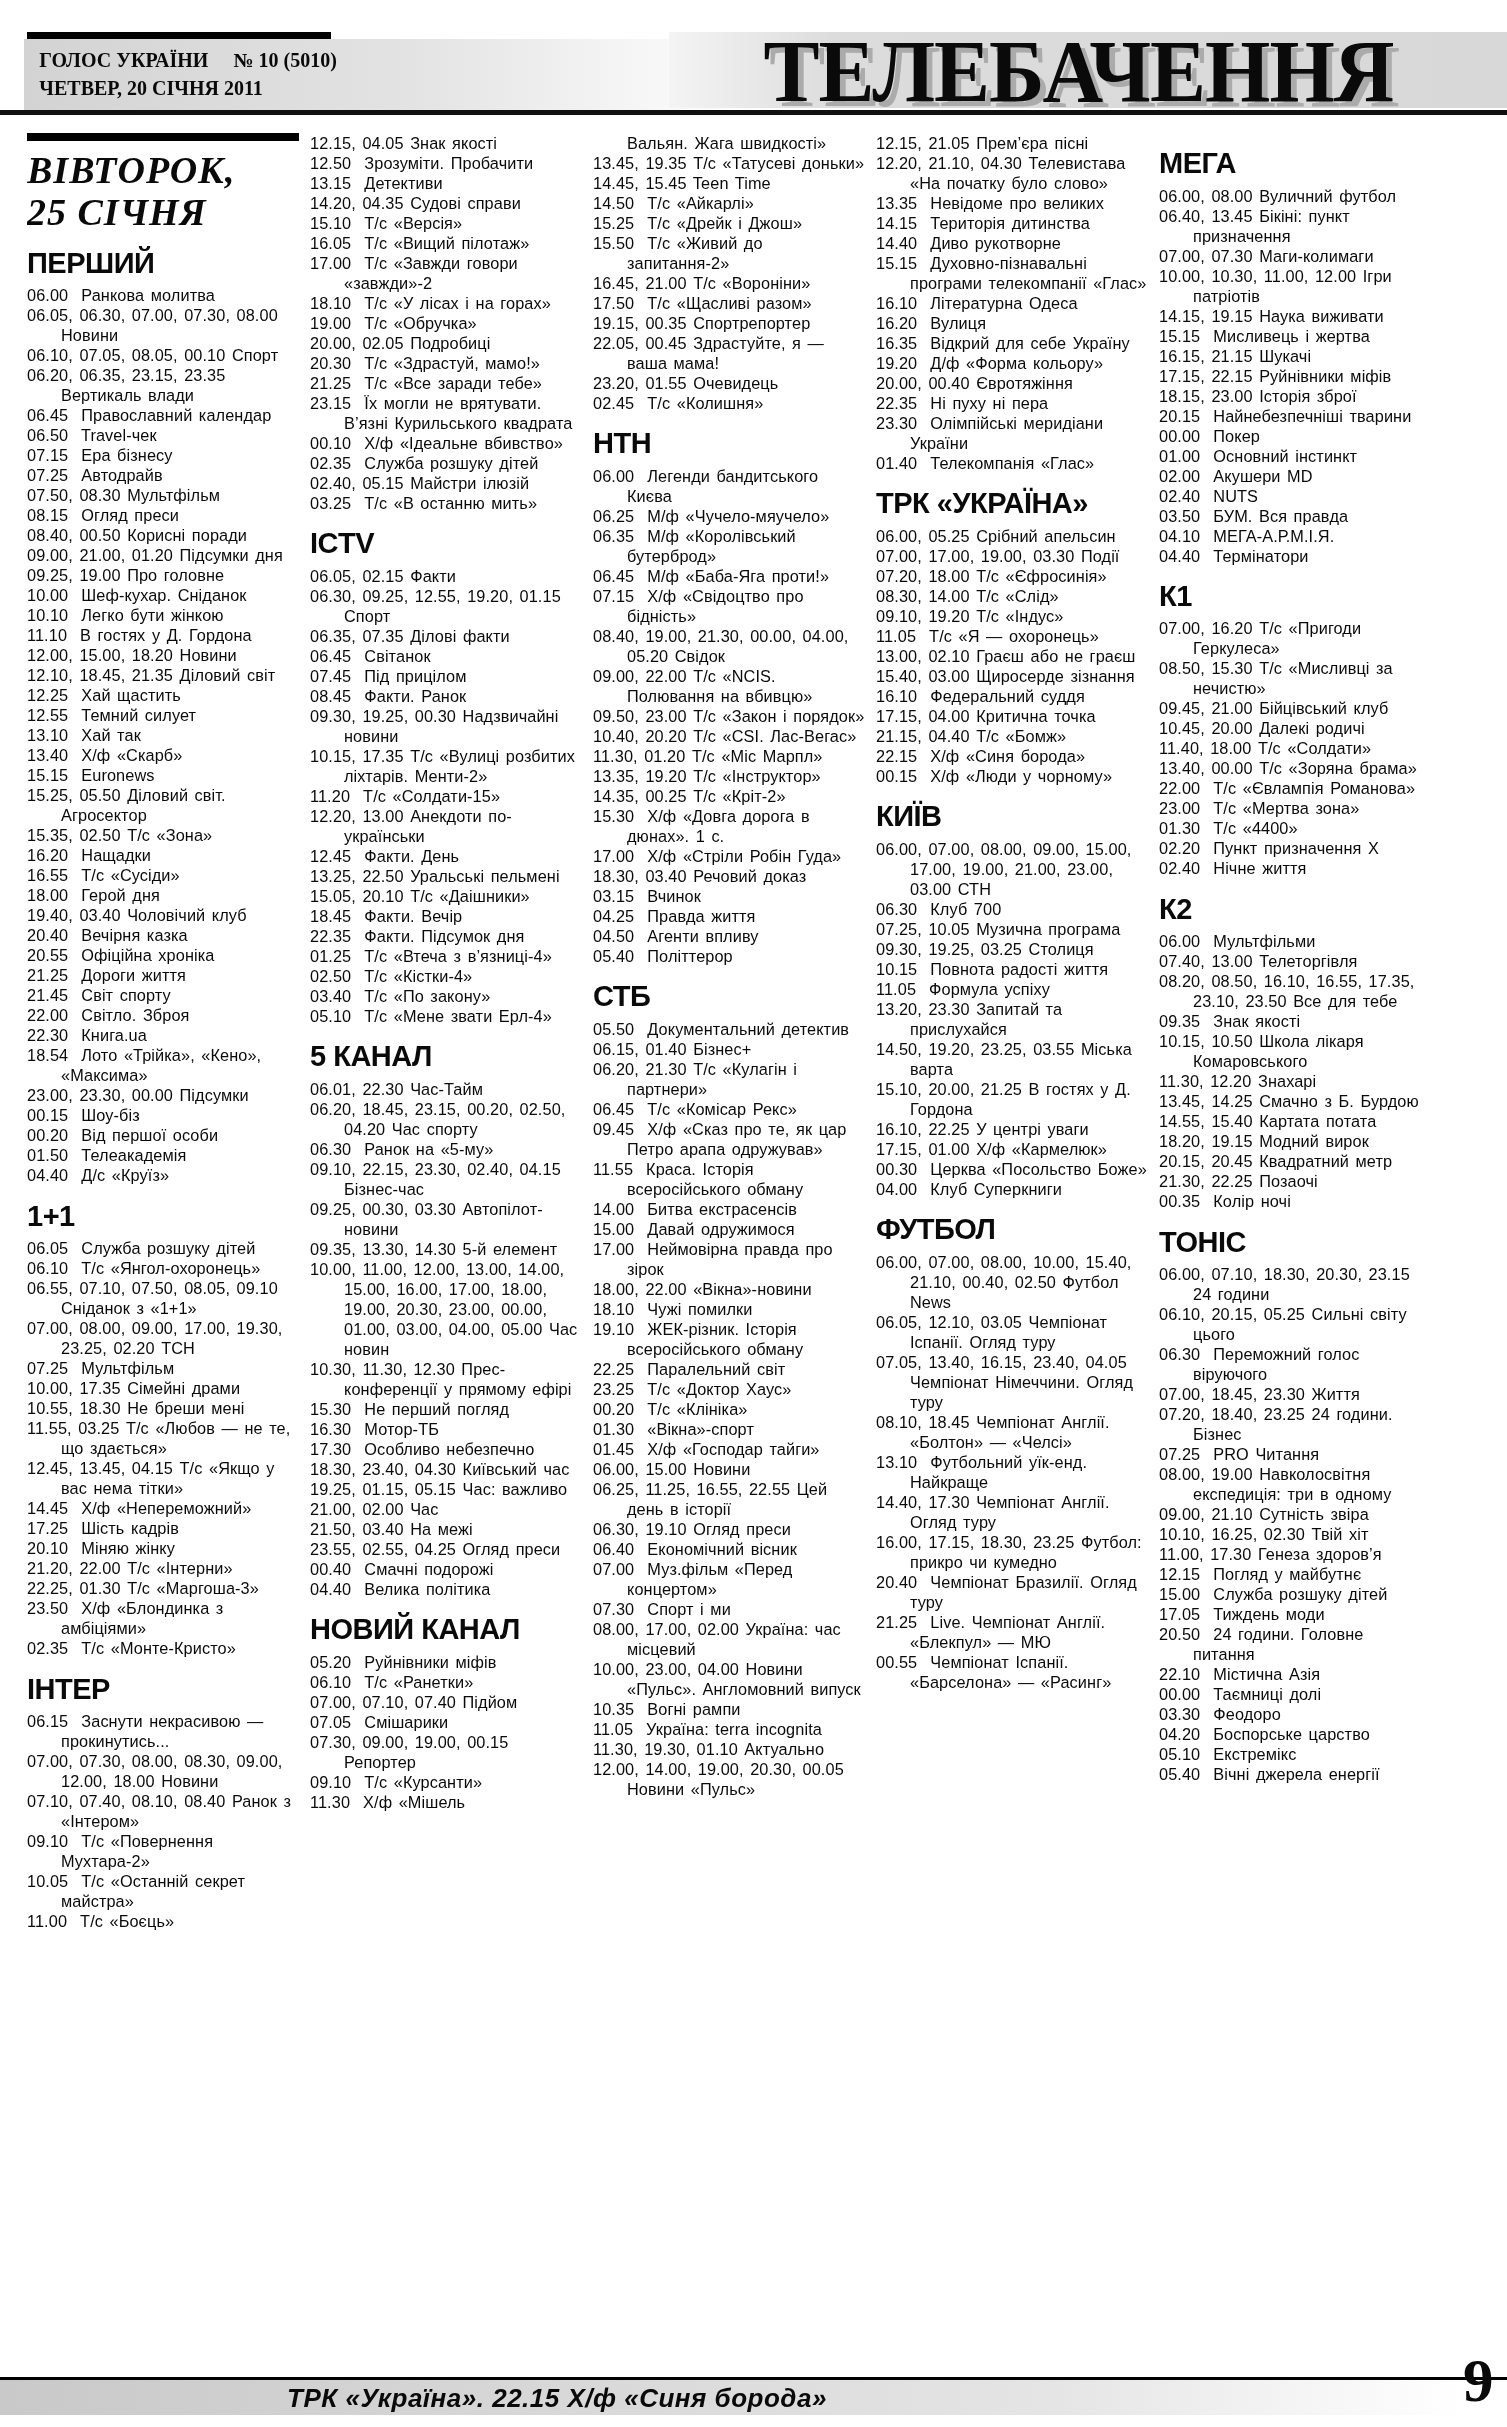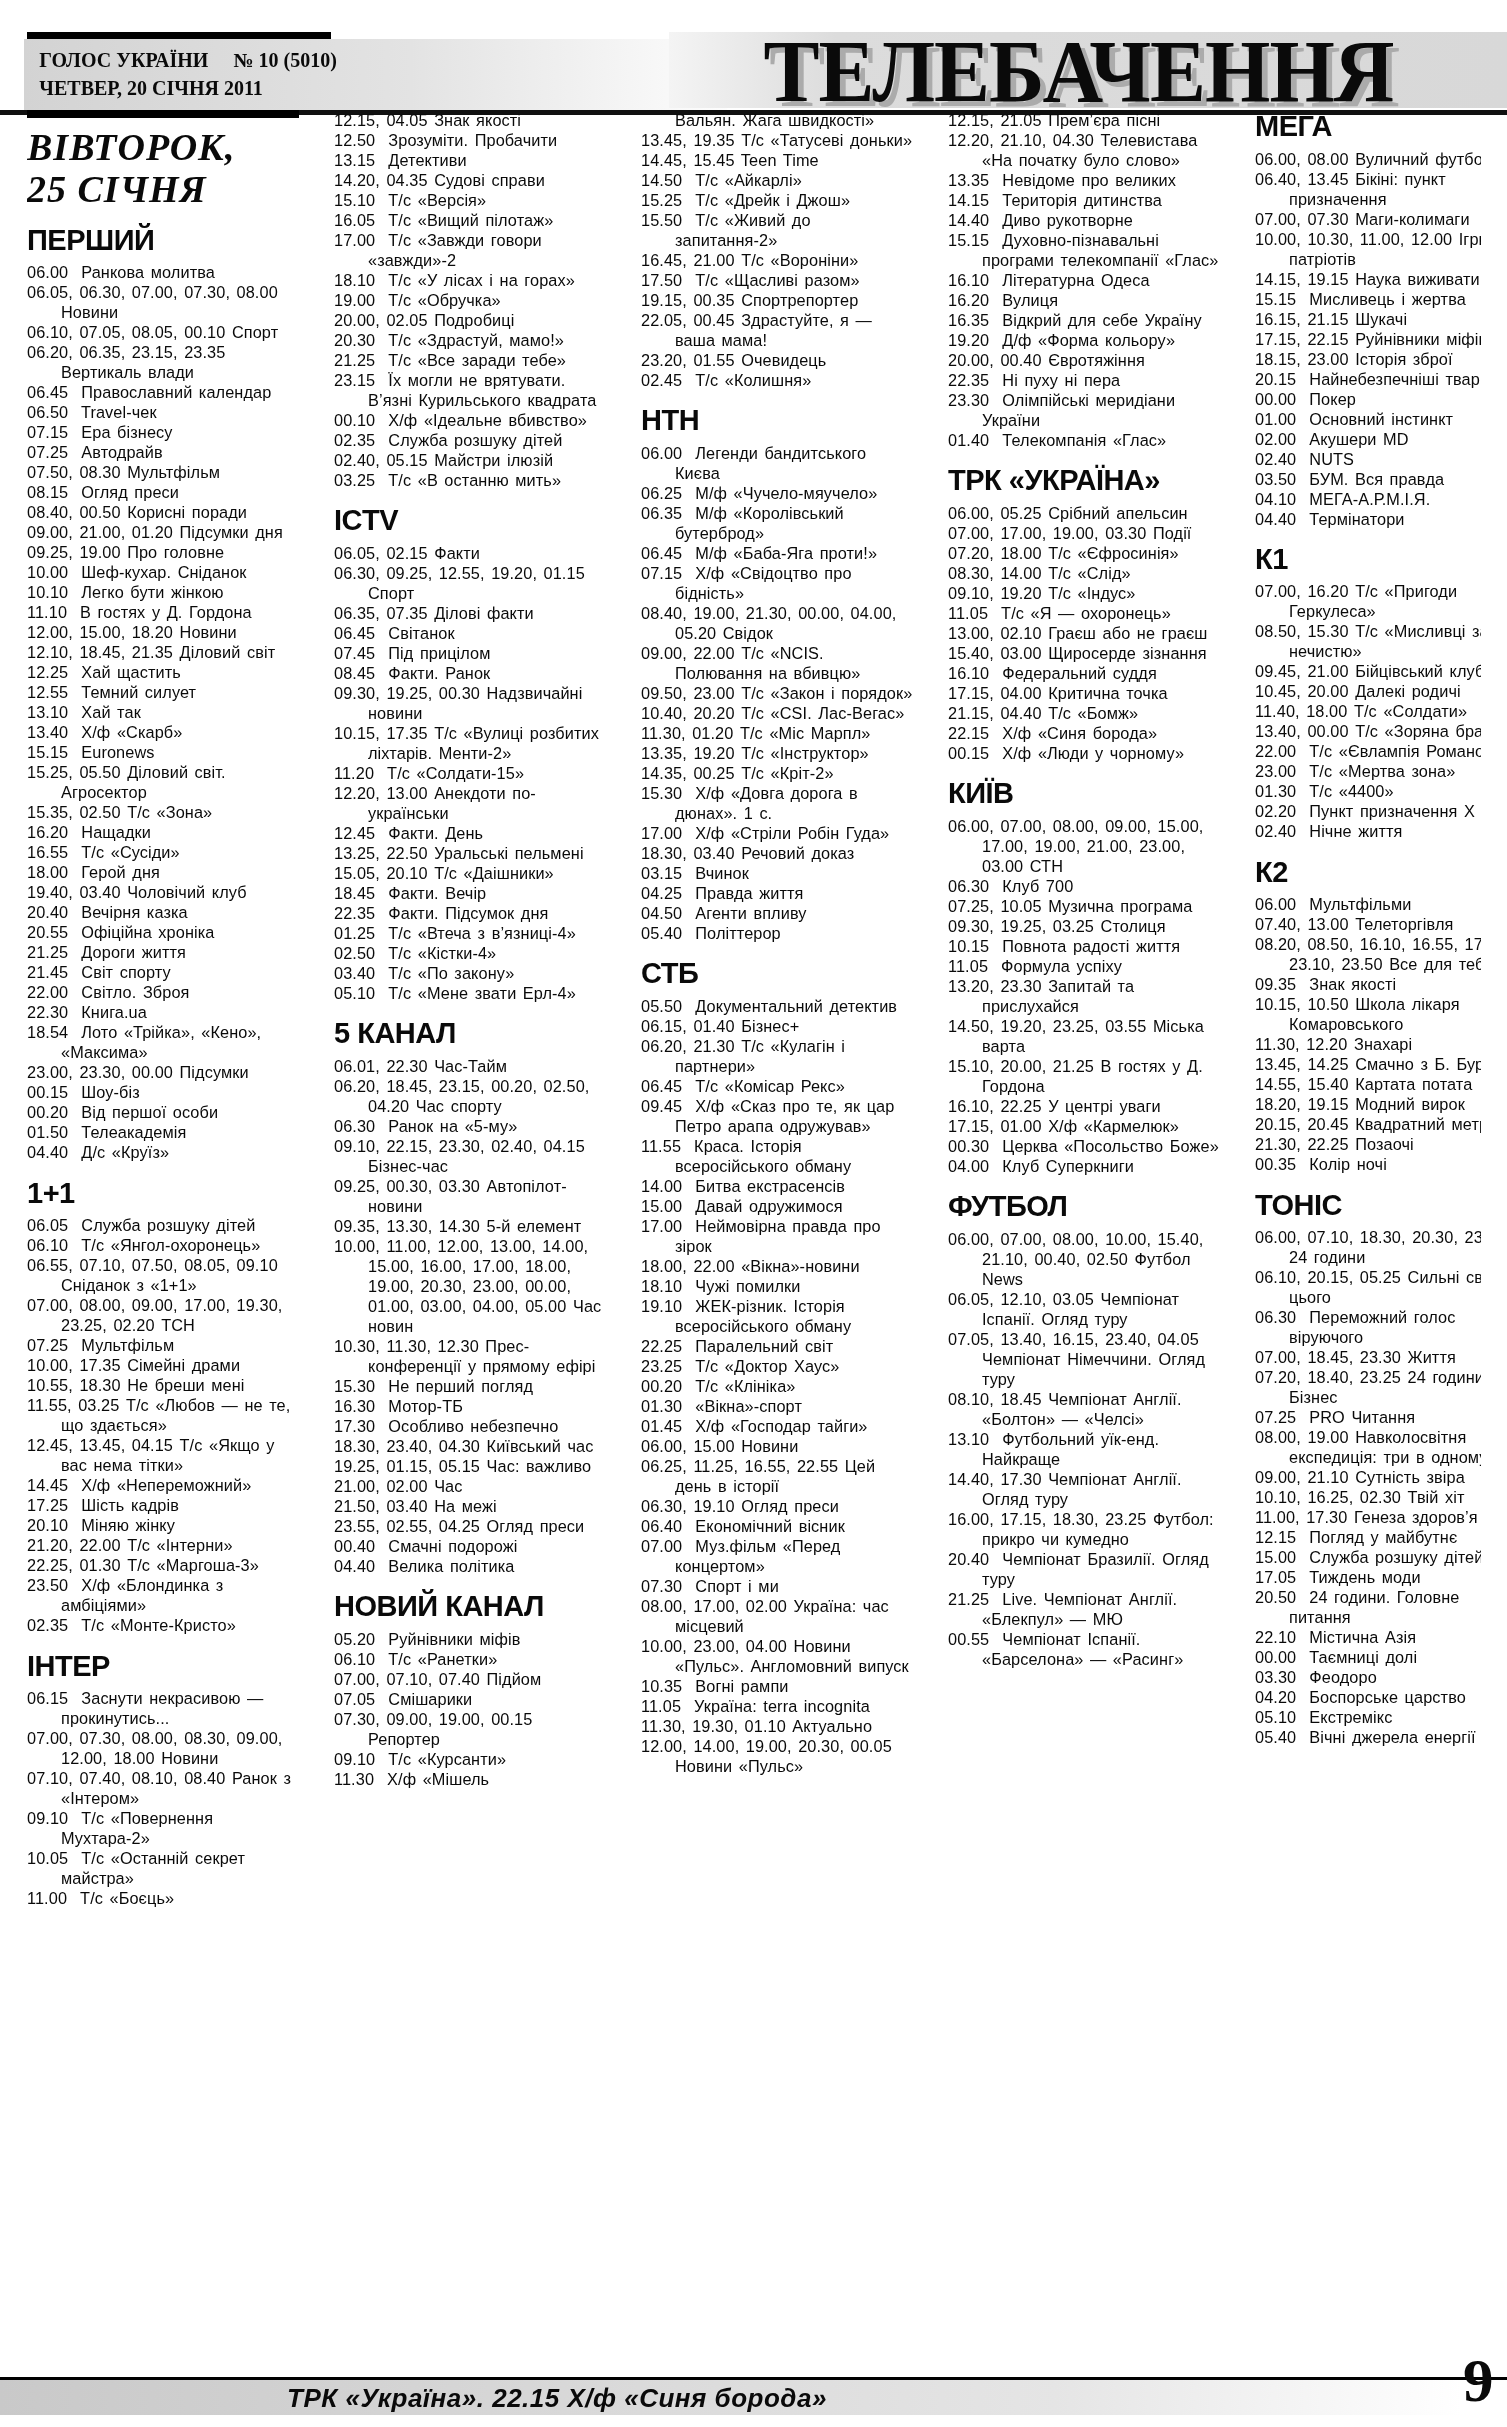--- a/index.html
+++ b/index.html
@@ -13,29 +13,29 @@
            font-family:"Liberation Serif",serif;font-weight:bold;font-size:20px;line-height:28px}
   .mh-issue{margin-left:25px}
   .mh-right{position:absolute;left:669px;top:32px;right:0;height:76px;
             background:linear-gradient(to right,#f4f4f4 0%,#dcdcdc 20%,#d8d8d8 100%);
             text-align:center;padding-right:19px;box-sizing:border-box}
   .tele{display:inline-block;font-family:"Liberation Serif",serif;font-weight:bold;
         font-size:84px;line-height:73px;letter-spacing:-1px;transform:scaleY(1.06);
         transform-origin:top right;text-shadow:5.7px 4.8px 0 #ababab}
   .header-rule{position:absolute;left:0;top:110px;width:100%;height:4.8px;background:#101010}
   
-  #columns{position:absolute;left:27px;top:110px;width:1454px;height:2244px;
-           display:flex;gap:35px;overflow:hidden}
+  #columns{position:absolute;left:27px;top:133px;width:1454px;height:2244px;
+           display:flex;gap:11px;overflow:hidden}
   .col{flex:0 0 272px;width:272px}
   .daybox{border-top:8.6px solid #000;padding-top:7.6px;margin-bottom:15.3px}
   .dayline{font-family:"Liberation Serif",serif;font-weight:bold;font-style:italic;
            font-size:38px;line-height:42px;letter-spacing:1px}
   .ch{font-weight:bold;font-size:29px;line-height:30px;letter-spacing:-0.5px;
       margin:15.3px 0 7.6px}
-  .col .ch:first-child{margin-top:1px}
+  .col .ch:first-child{margin-top:15px}
   .entry{font-size:16.3px;line-height:20px;letter-spacing:0.1px;word-spacing:1.9px;
          padding-left:34px;text-indent:-34px;white-space:pre-wrap}
   .entry.cont{padding-left:34px;text-indent:0}
   
   .footer-bar{position:absolute;left:0;top:2377px;width:100%;height:38px;box-sizing:border-box;
               border-top:3.8px solid #000;
               background:linear-gradient(to right,#c9c9c9 0%,#e5e5e5 70%,#ffffff 97%)}
   .footer-note{position:absolute;left:287px;top:2383px;font-weight:bold;font-style:italic;
                font-size:26px;letter-spacing:0.5px}
   .page-num{position:absolute;right:13.4px;top:2350px;font-family:"Liberation Serif",serif;

